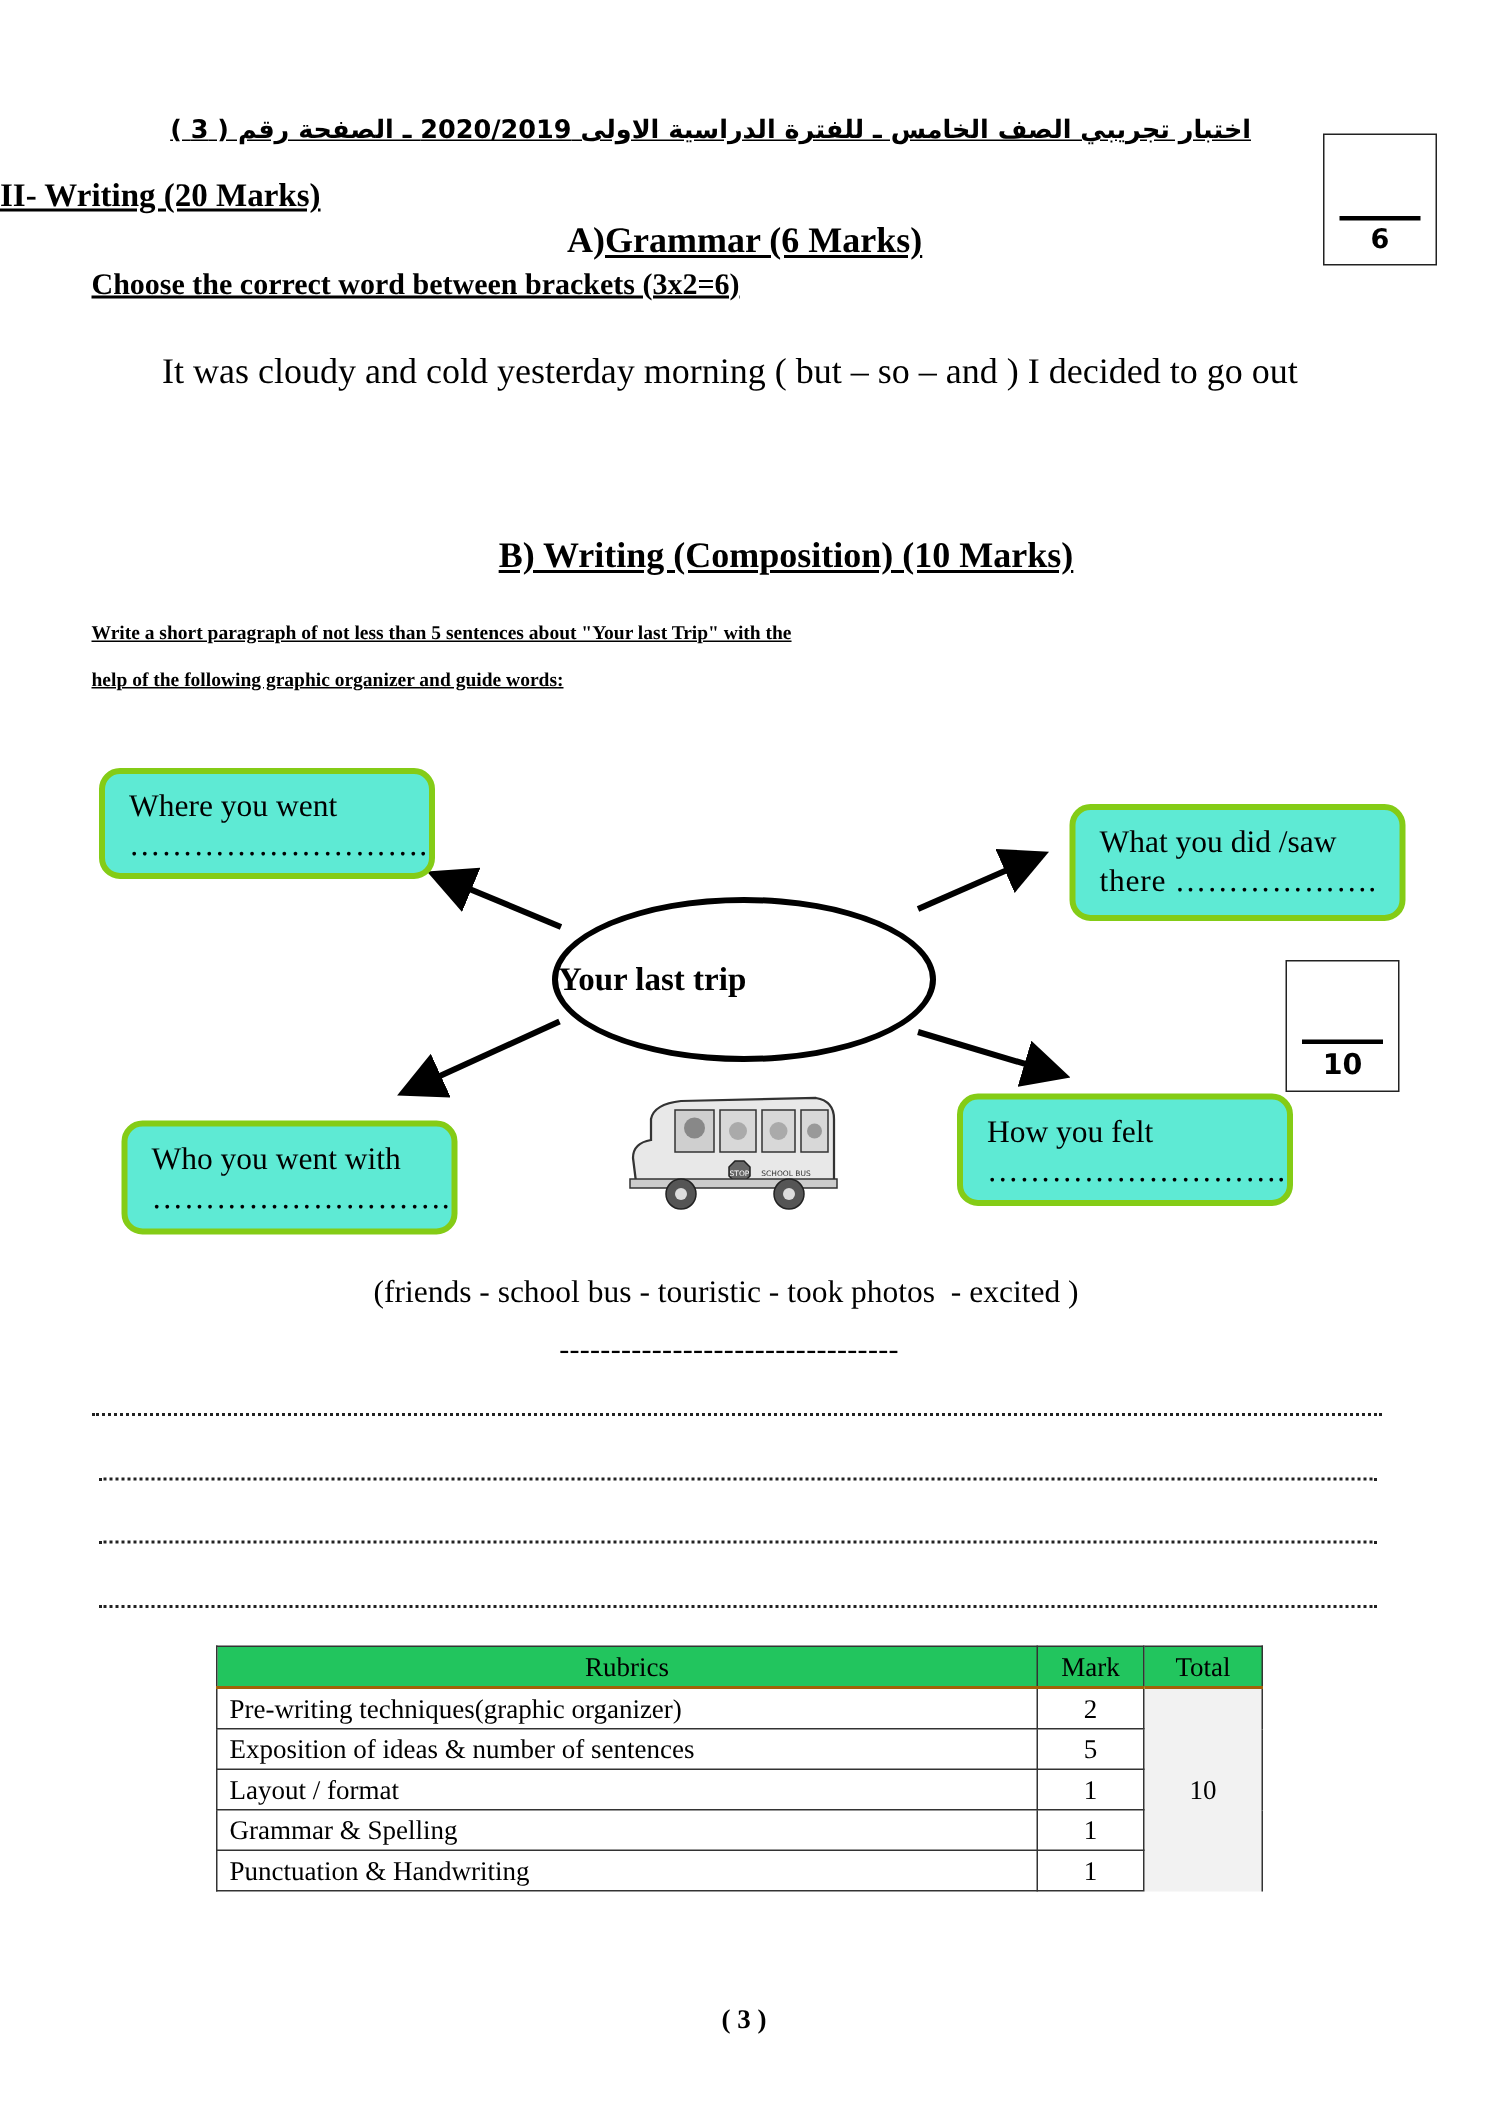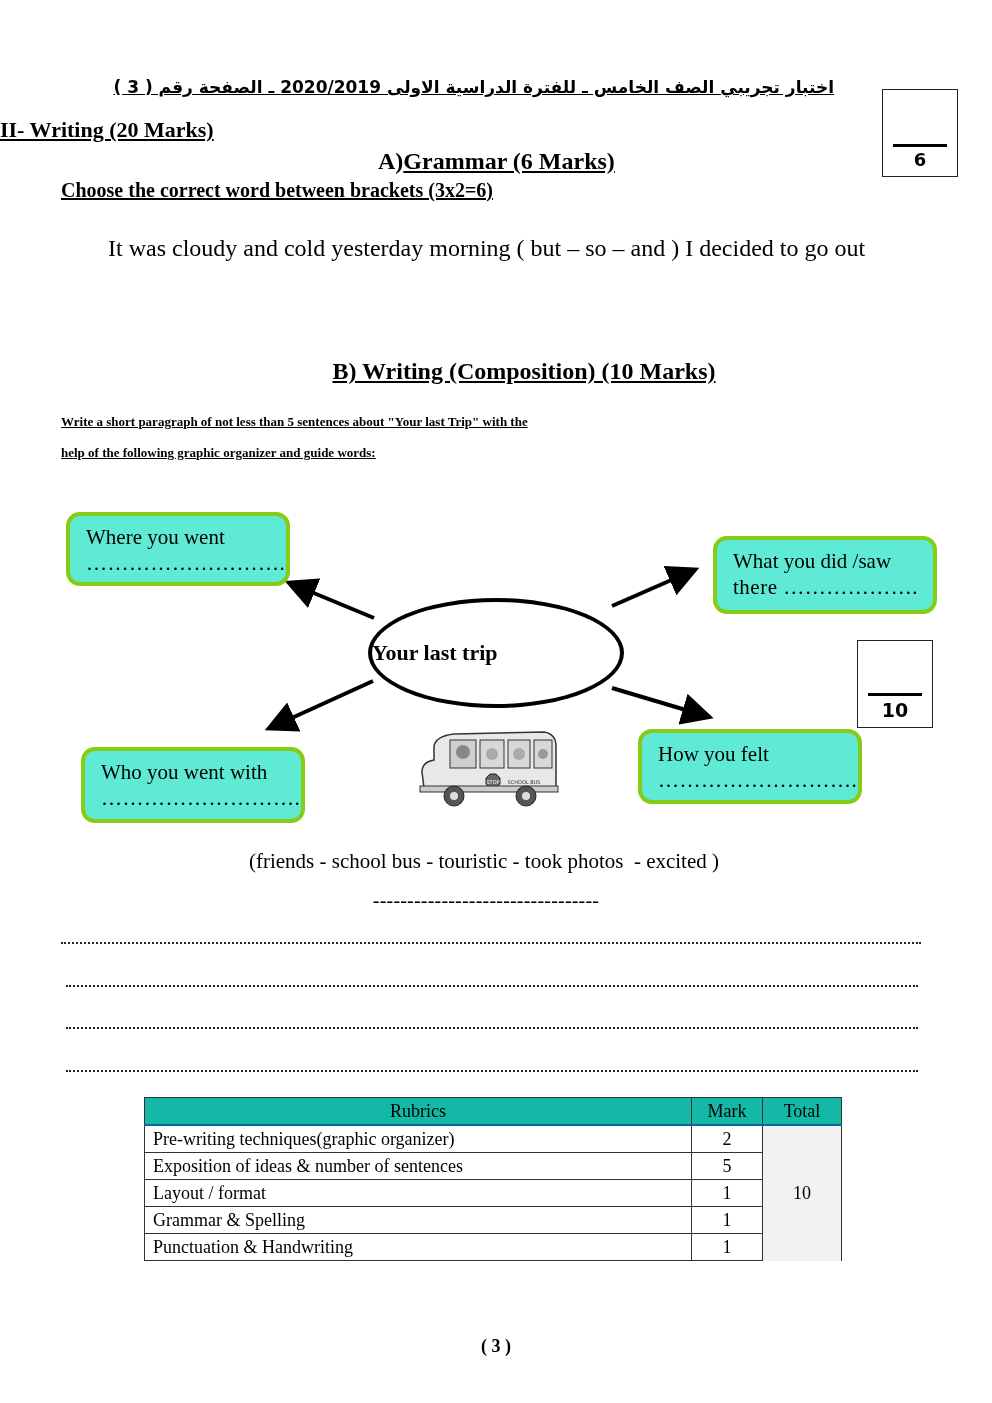--- a/index.html
+++ b/index.html
@@ -21,21 +21,21 @@
   .instr2 { left: 61px; top: 406px; width: 880px; font-weight: bold; font-size: 13px; line-height: 31px; text-decoration: underline; }
   .instr2 div { white-space: nowrap; }
   .node { border: 4px solid #84cc16; border-radius: 14px; background: #5eead4; box-sizing: border-box; font-size: 21px; line-height: 26px; padding: 8px 0 0 16px; }
   .node .dots { letter-spacing: 0.5px; }
   .center-oval { left: 368px; top: 598px; width: 256px; height: 110px; border: 4px solid #000; border-radius: 50%; box-sizing: border-box; display: flex; align-items: center; justify-content: flex-start; font-weight: bold; font-size: 22px; }
   .guide-words { left: 0; width: 968px; top: 847px; text-align: center; font-size: 21px; line-height: 28px; white-space: pre; }
   .dash-line { left: 0; width: 972px; top: 886px; text-align: center; font-size: 20px; line-height: 28px; letter-spacing: 0.2px; }
   .write-line { left: 61px; width: 860px; height: 2px; border-bottom: 2px dotted #222; }
   table.rubric { position: absolute; left: 144px; top: 1097px; border-collapse: collapse; font-size: 18px; }
   table.rubric th, table.rubric td { border: 1.5px solid #333; padding: 0 8px; height: 26px; line-height: 26px; font-weight: normal; }
-  table.rubric th { background: #14b8a6; border-bottom: 2px solid #0369a1; margin-top: 47px; }
+  table.rubric th { background: #22c55e; border-bottom: 2px solid #a16207; margin-top: 47px; }
   table.rubric td.mark { text-align: center; }
   table.rubric td.total { background: #f2f2f2; text-align: center; vertical-align: middle; border-bottom: none; }
   .page-num { left: 0; width: 992px; top: 1336px; text-align: center; font-weight: bold; font-size: 18px; }
 </style>
 </head>
 <body>
 
 <div class="abs arabic-header">اختبار تجريبي الصف الخامس  ـ للفترة الدراسية الاولى 2020/2019  ـ  الصفحة رقم ( 3 )</div>
 
 <div class="abs score-box" style="left:882px; top:89px; width:74px; height:86px;">

